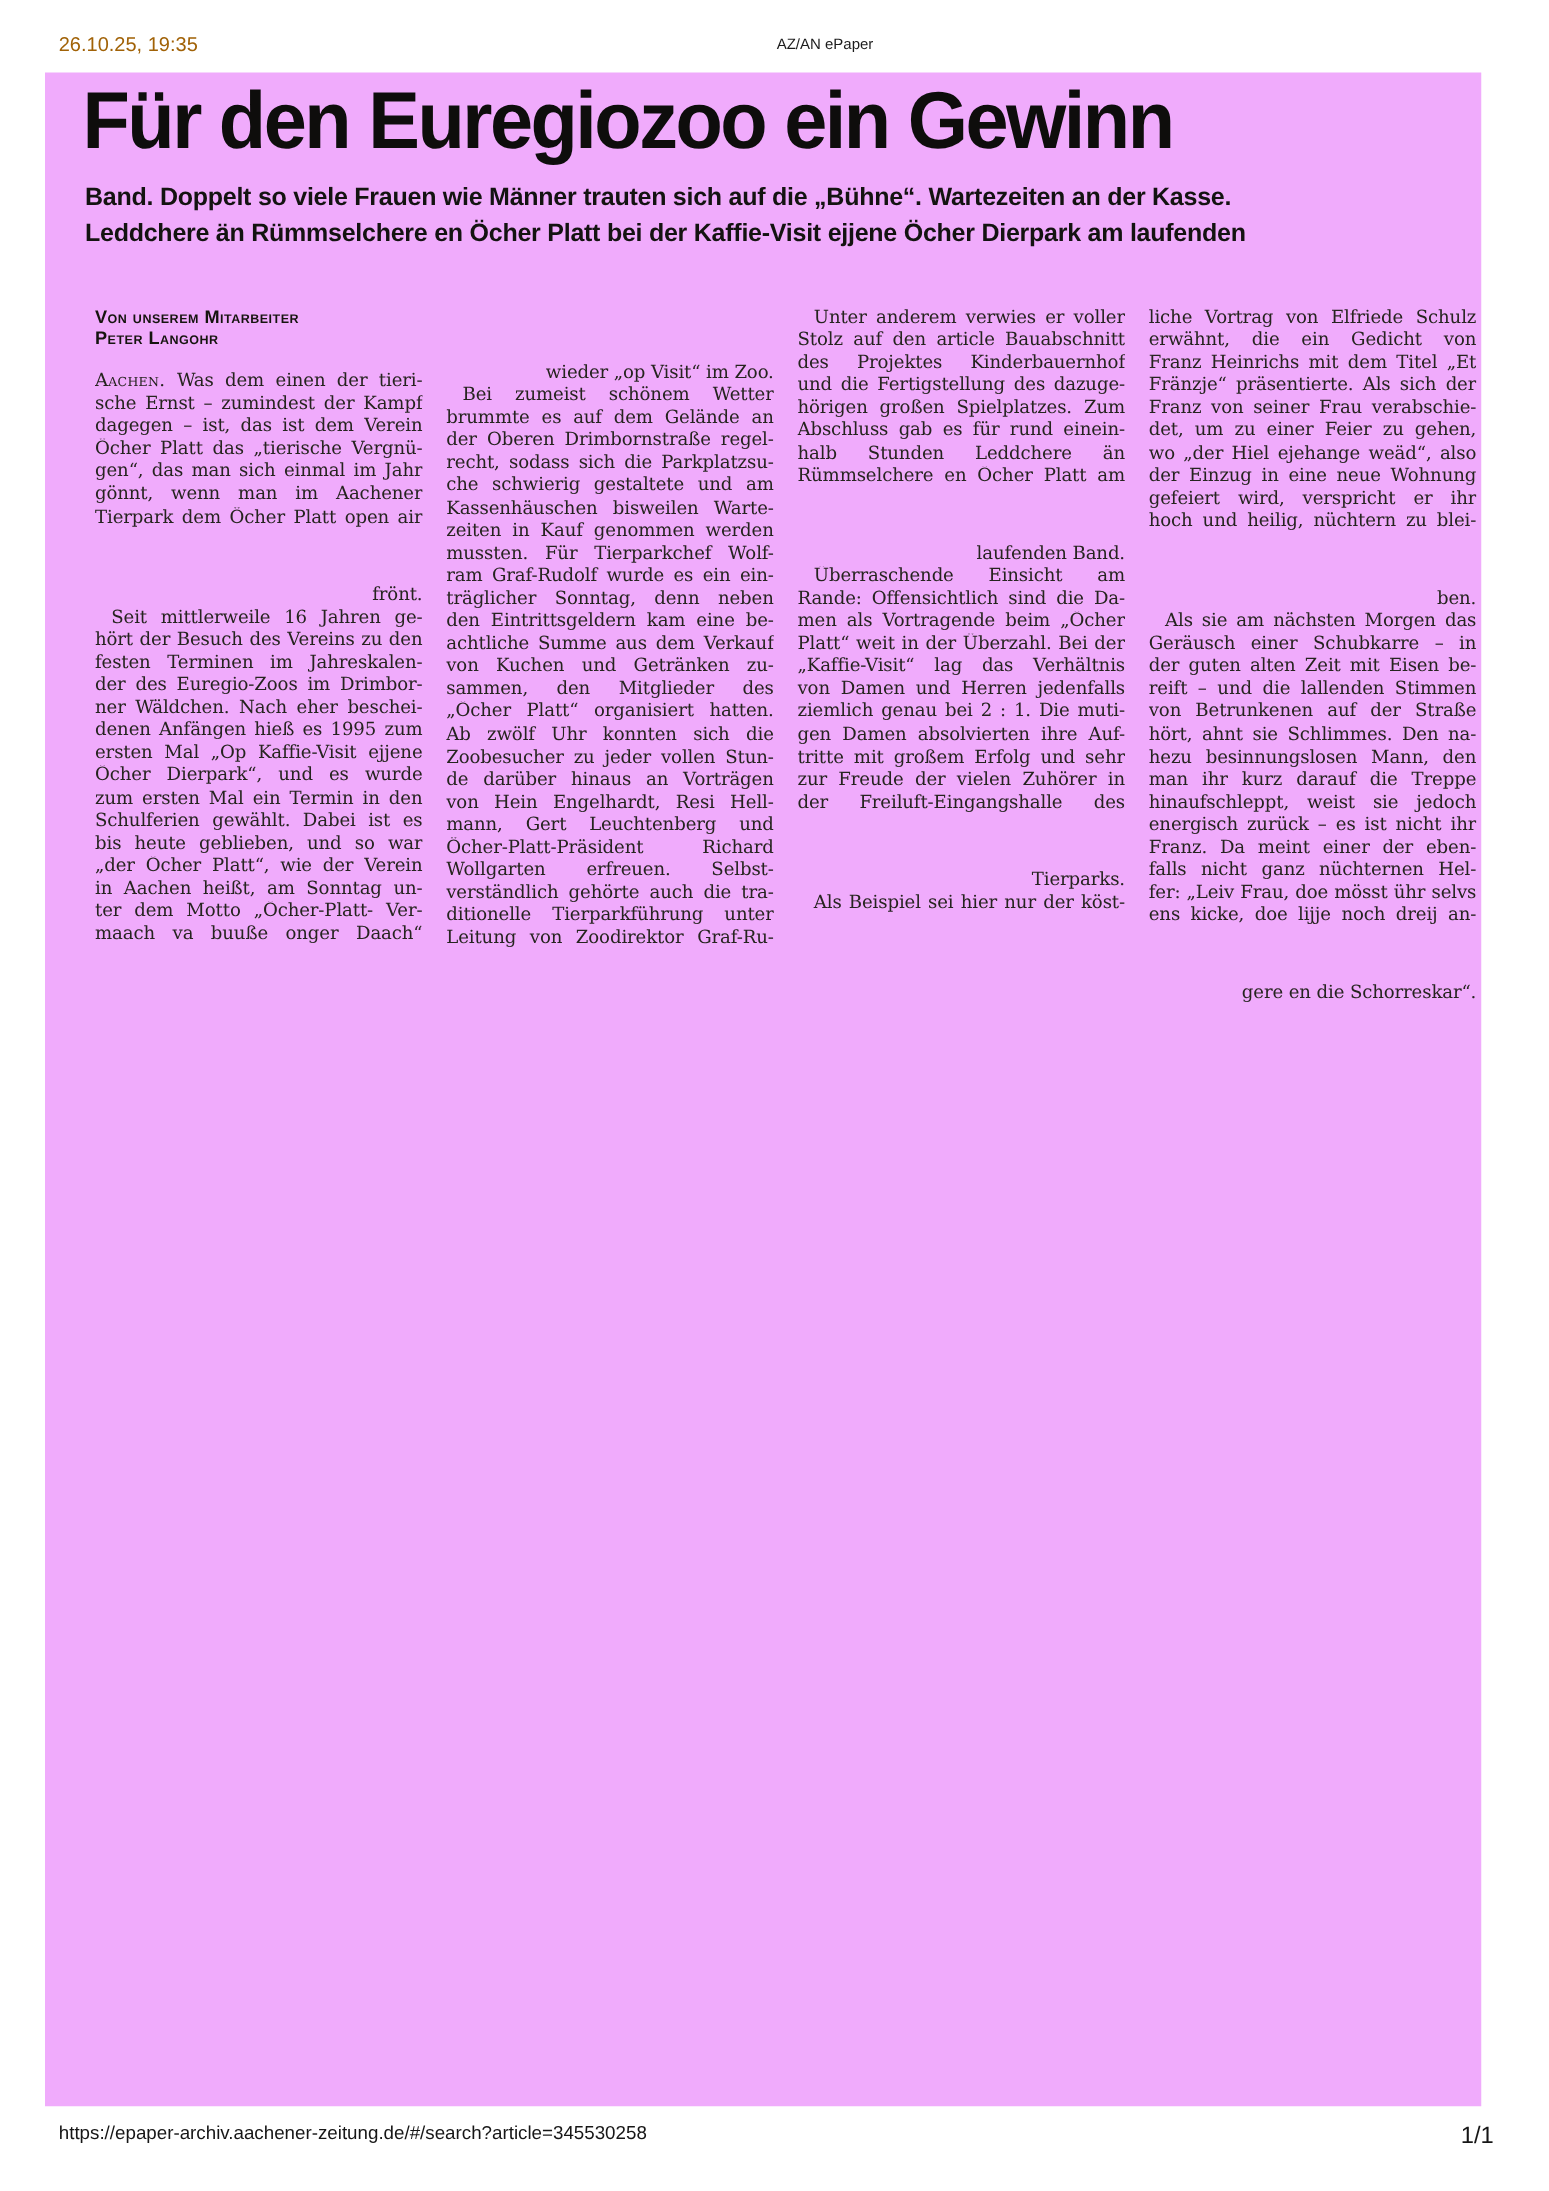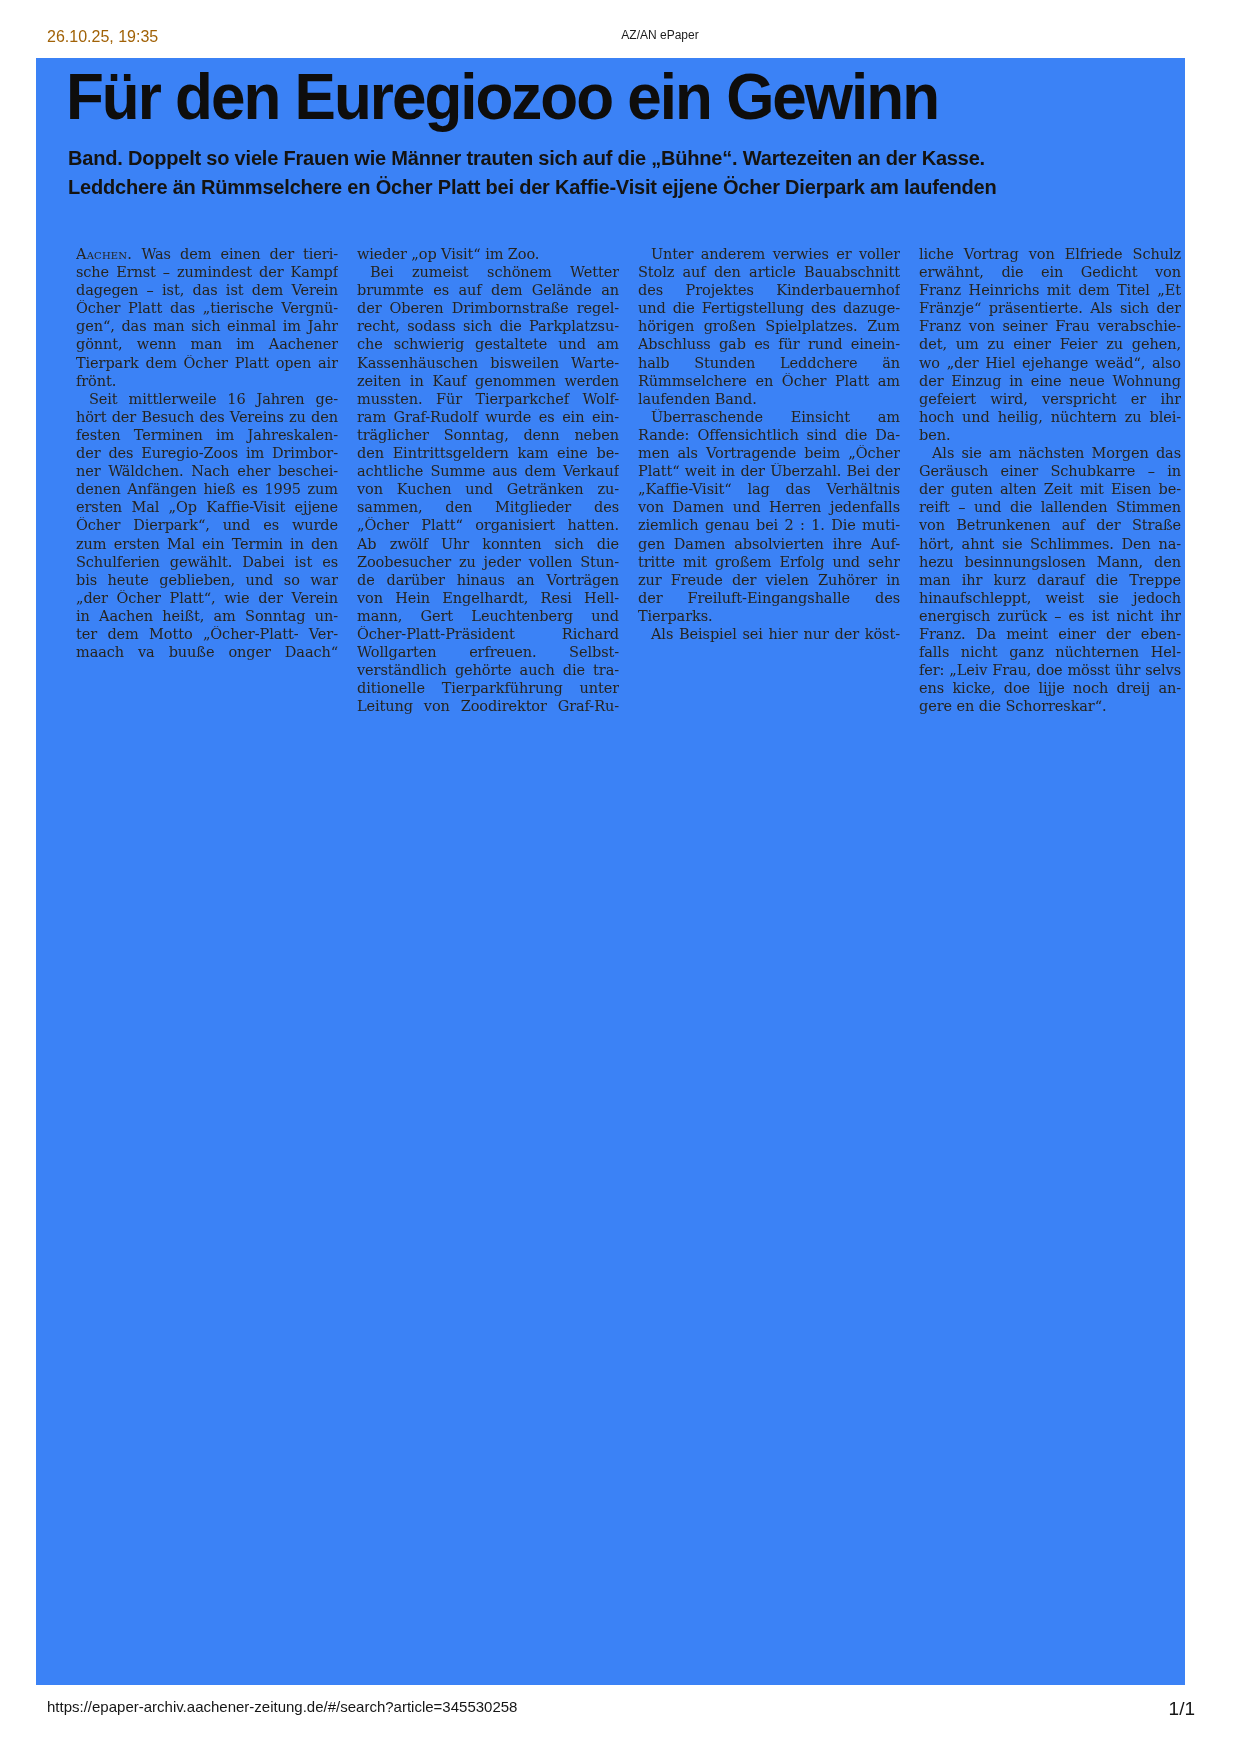--- a/index.html
+++ b/index.html
@@ -8,21 +8,21 @@
     font-family:"Liberation Sans",sans-serif;color:#1e1d1b;overflow:hidden;
   }
   
   .print-date{position:absolute;left:47px;top:28px;font-size:16px;color:#a16207;}
   .print-title{position:absolute;left:660px;top:28px;transform:translateX(-50%);font-size:12px;color:#1c1c1c;}
   .print-url{position:absolute;left:47px;top:1698px;font-size:15px;color:#161616;}
   .print-page{position:absolute;right:44px;top:1698px;font-size:19px;color:#161616;}
   
   .scan{
     position:absolute;left:36px;top:58px;width:1149px;height:1627px;
-    background:#3b82f6;
+    background:#f0abfc;
   }
   .headline{
     position:absolute;left:30px;top:4px;width:1060px;
     font-family:"Liberation Sans",sans-serif;font-weight:bold;
     font-size:62px;line-height:68px;letter-spacing:-2px;color:#0e0d0c;
     transform:scaleY(1.04);transform-origin:left top;white-space:nowrap;
   }
   .subtitle{
     position:absolute;left:32px;top:86px;width:1010px;
     font-size:20px;line-height:29px;color:#141311;font-weight:600;
@@ -37,39 +37,43 @@
   .col{width:262px;}
   .byline{margin-bottom:17px;}
   .bline{
     font-family:"Liberation Sans",sans-serif;font-weight:bold;
     font-variant:small-caps;font-size:14.5px;line-height:17px;
     letter-spacing:0.4px;color:#16140f;
   }
   .para{margin:0;}
   .tline{text-align:justify;height:18.1px;overflow:hidden;}
   .tline::after{content:"";display:inline-block;width:100%;height:0;}
-  .tline.last{text-align:left;}
+  .tline.last{text-align:right;margin-top:44px;}
   .tline.last::after{content:none;}
   .tline.ind{padding-left:13px;}
   .lead{font-variant:small-caps;font-weight:normal;letter-spacing:0.2px;}
 </style>
 </head>
 <body>
 
 <div class="print-date">26.10.25, 19:35</div>
 <div class="print-title">AZ/AN ePaper</div>
 
 <div class="scan">
   <div class="headline">Für den Euregiozoo ein Gewinn</div>
   <div class="subtitle">
       <div><span>Band. Doppelt so viele Frauen wie Männer trauten sich auf die „Bühne“. Wartezeiten an der Kasse.</span></div>
       <div><span>Leddchere än Rümmselchere en Öcher Platt bei der </span><b>Kaffie-Visit ejjene Öcher Dierpark</b><span> am laufenden</span></div>
     </div>
   <div class="body-cols">
       <div class="col">
+        <div class="byline">
+          <div class="bline">Von unserem Mitarbeiter</div>
+          <div class="bline">Peter Langohr</div>
+        </div>
         <div class="para">
           <div class="tline"><span class="lead">Aachen. </span>Was dem einen der tieri-</div>
           <div class="tline">sche Ernst – zumindest der Kampf</div>
           <div class="tline">dagegen – ist, das ist dem Verein</div>
           <div class="tline">Öcher Platt das „tierische Vergnü-</div>
           <div class="tline">gen“, das man sich einmal im Jahr</div>
           <div class="tline">gönnt, wenn man im Aachener</div>
           <div class="tline">Tierpark dem Öcher Platt open air</div>
           <div class="tline last">frönt.</div>
         </div>

